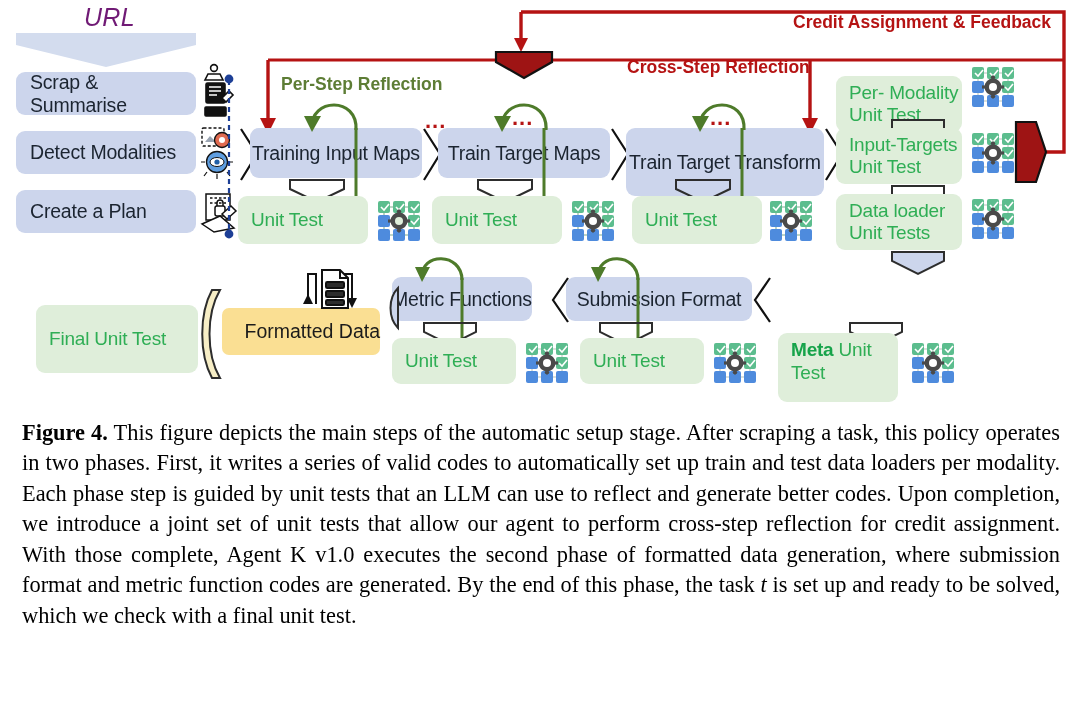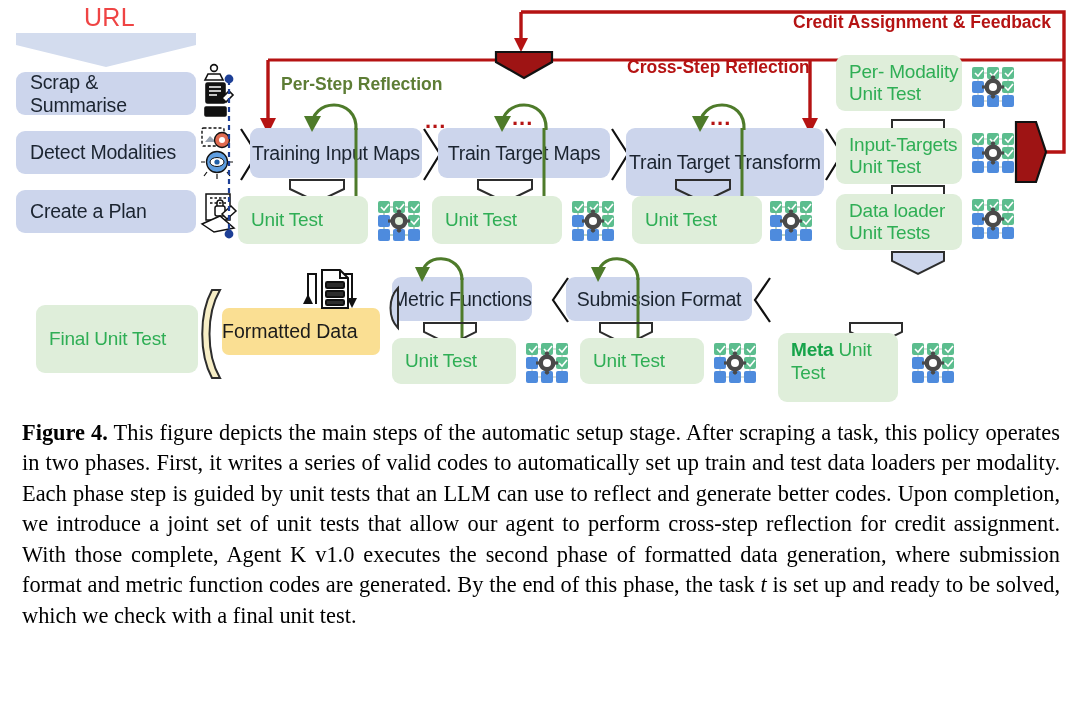--- a/index.html
+++ b/index.html
@@ -13,28 +13,28 @@
   .blue-box{background:#ccd5ec;border-radius:9px;display:flex;align-items:center;
             color:#1b2430;font-size:19.5px;letter-spacing:-.2px;}
   .blue-box.center{justify-content:center;}
   .blue-box.padl{padding-left:14px;}
 
   .green-box{background:#dfeeda;border-radius:9px;display:flex;align-items:center;
              color:#2fae55;font-size:19px;letter-spacing:-.2px;padding-left:13px;}
   .green-box.two-line{align-items:flex-start;padding-top:6px;line-height:1.18;}
 
   .yellow-box{background:#fadf93;border-radius:7px;display:flex;align-items:center;
-              justify-content:flex-start;color:#1b1b1b;font-size:19.5px;}
+              justify-content:flex-end;color:#1b1b1b;font-size:19.5px;}
 
   .meta-strong{color:#16a34a;font-weight:bold;}
 
   .lbl{font-size:17.5px;font-weight:bold;white-space:nowrap;}
   .lbl.green{color:#5d7d35;}
   .lbl.red{color:#b51313;}
-  .urltext{font-size:25px;color:#ef4444;letter-spacing:.3px;}
+  .urltext{font-size:25px;color:#701a75;letter-spacing:.3px;font-style:italic;}
 
   .dots{color:#b51313;font-size:22px;font-weight:bold;letter-spacing:1px;line-height:1;}
 
   svg{overflow:visible;display:block;}
 
   
   #caption{position:absolute;left:22px;top:418px;width:1038px;
            font-family:"Liberation Serif",serif;font-size:22.4px;line-height:1.36;
            text-align:justify;color:#000;}
   #caption b{font-weight:bold;}
@@ -273,21 +273,21 @@
           <rect x="-1.6" y="-11" width="3.2" height="4"></rect>
           <rect x="-1.6" y="7" width="3.2" height="4"></rect>
       <rect x="-11" y="-1.6" width="4" height="3.2"></rect>
           <rect x="7" y="-1.6" width="4" height="3.2"></rect>
       <rect x="-8.5" y="-8.5" width="3.6" height="3.6" transform="rotate(45)"></rect>
           <rect x="4.9" y="4.9" width="3.6" height="3.6" transform="rotate(45)"></rect>
         </g>
     </g>
   </svg>
 
-  <div class="green-box two-line" style="left:836px;top:55px;width:126px;height:56px;">
+  <div class="green-box two-line" style="left:836px;top:76px;width:126px;height:56px;">
     <span>
       <span>Per- Modality</span><br>
       <span>Unit Test</span>
     </span>
   </div>
   <svg style="left:890px;top:118px;" width="56" height="26">
     <polygon points="2,2 54,2 54,11 28,24 2,11" fill="none" stroke="#2d2d2d" stroke-width="2"></polygon>
   </svg>
   <div class="green-box two-line" style="left:836px;top:128px;width:126px;height:56px;">
     <span>

